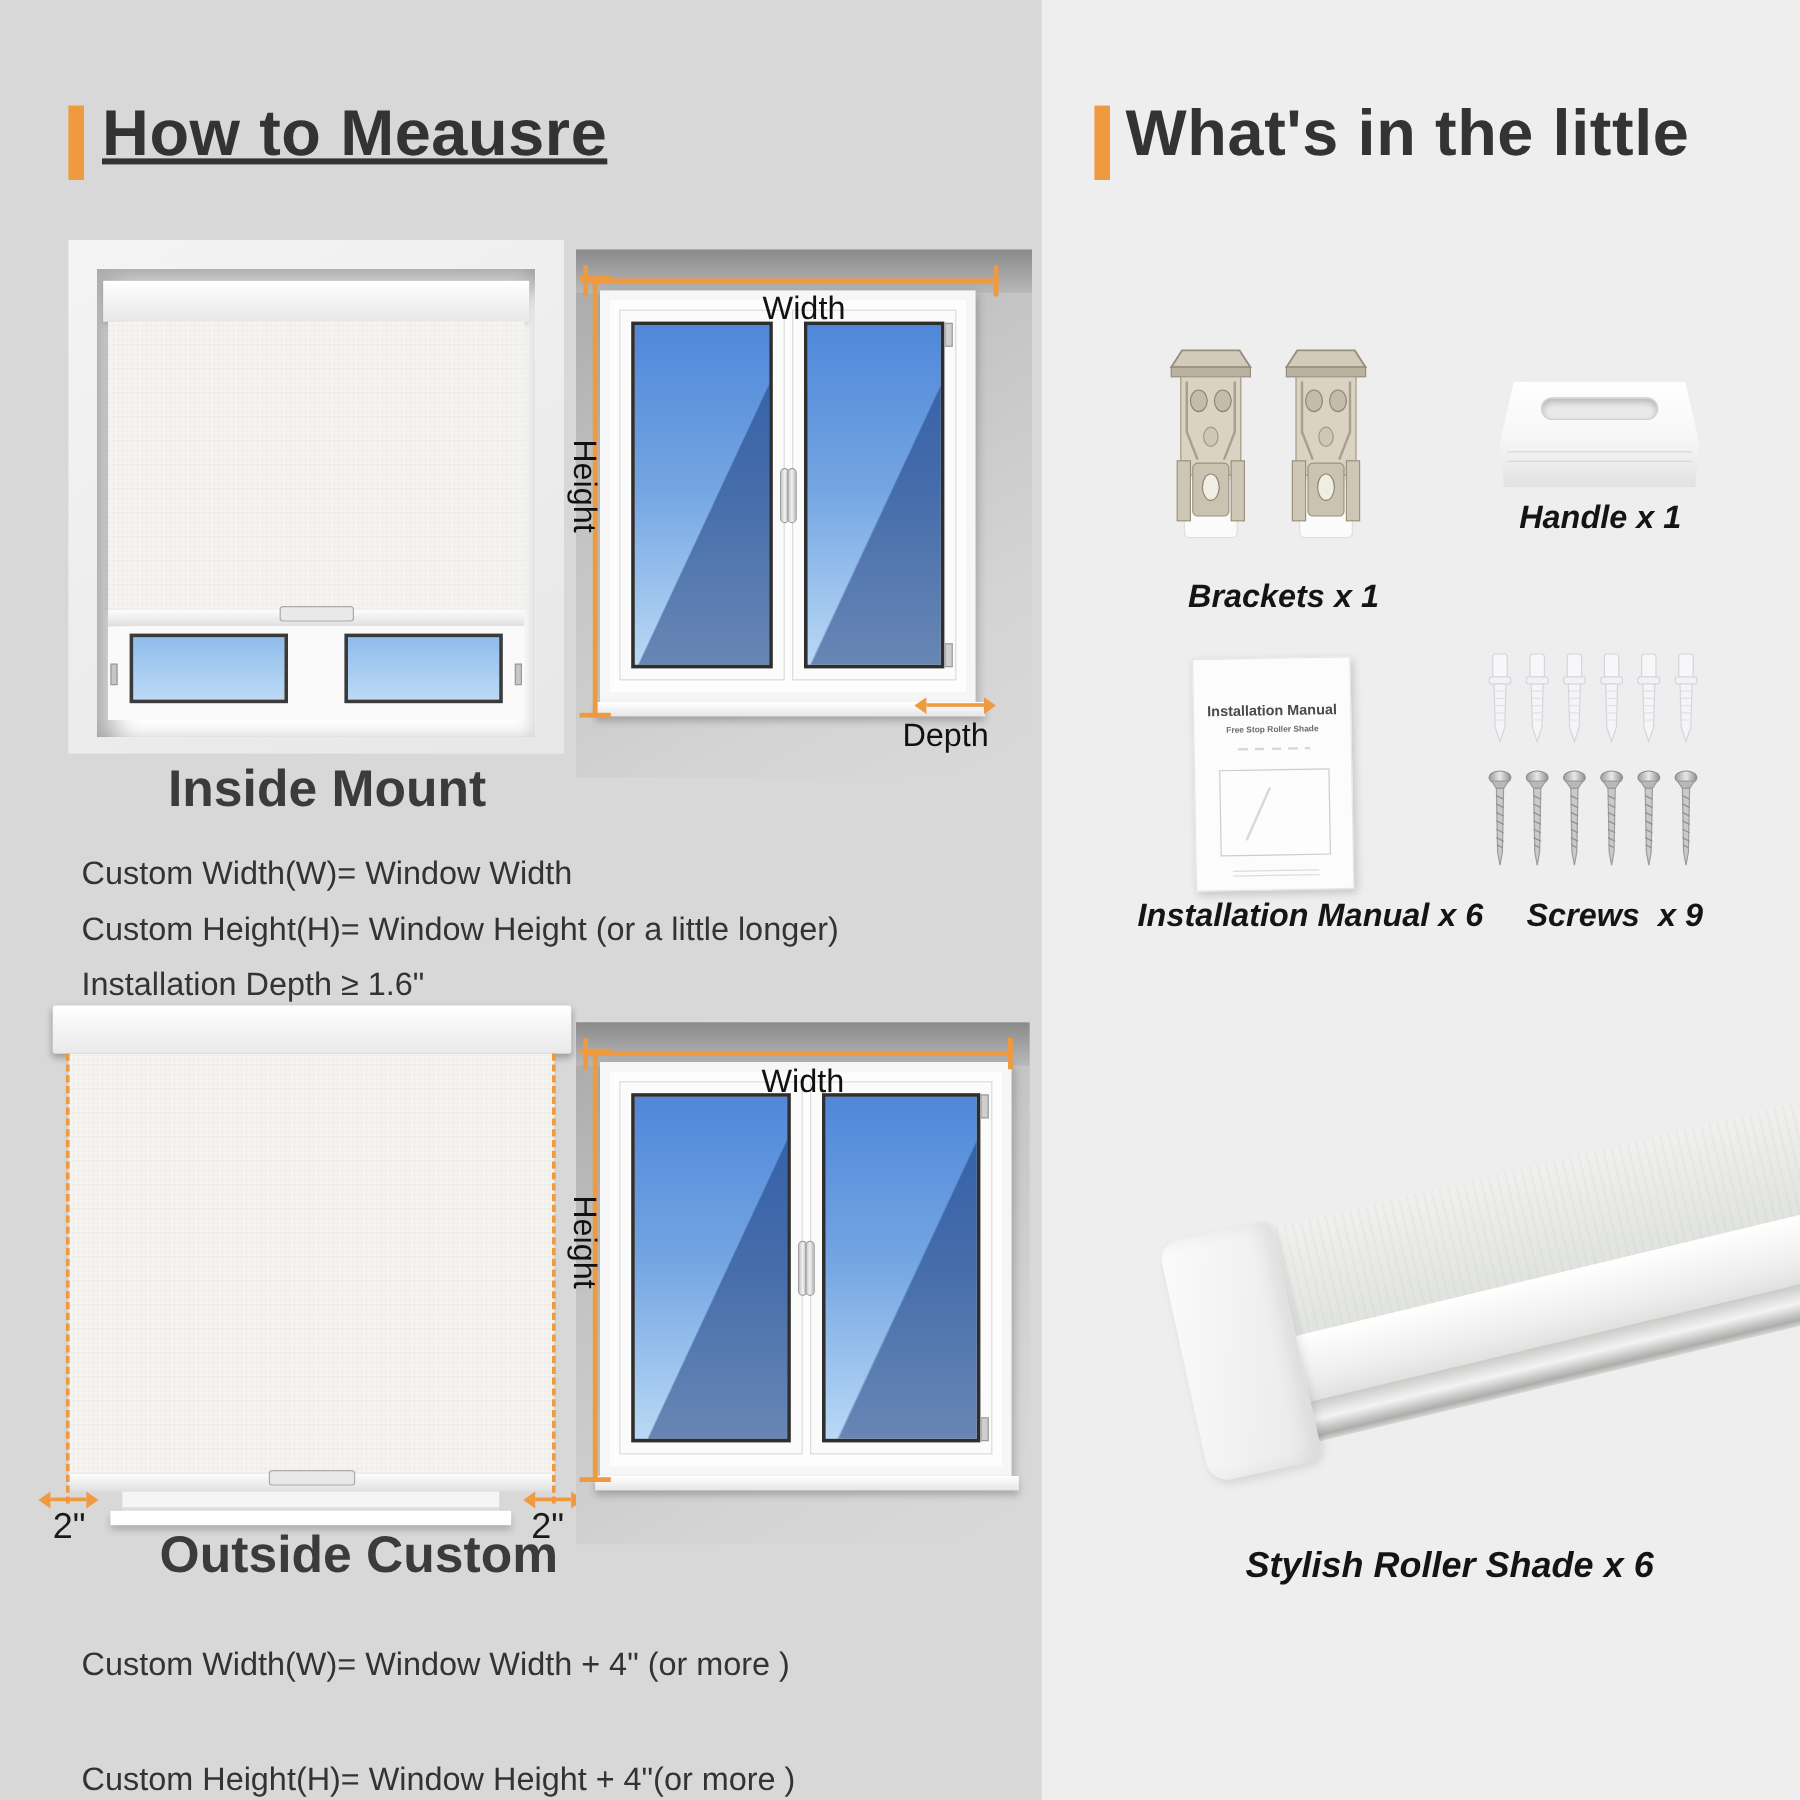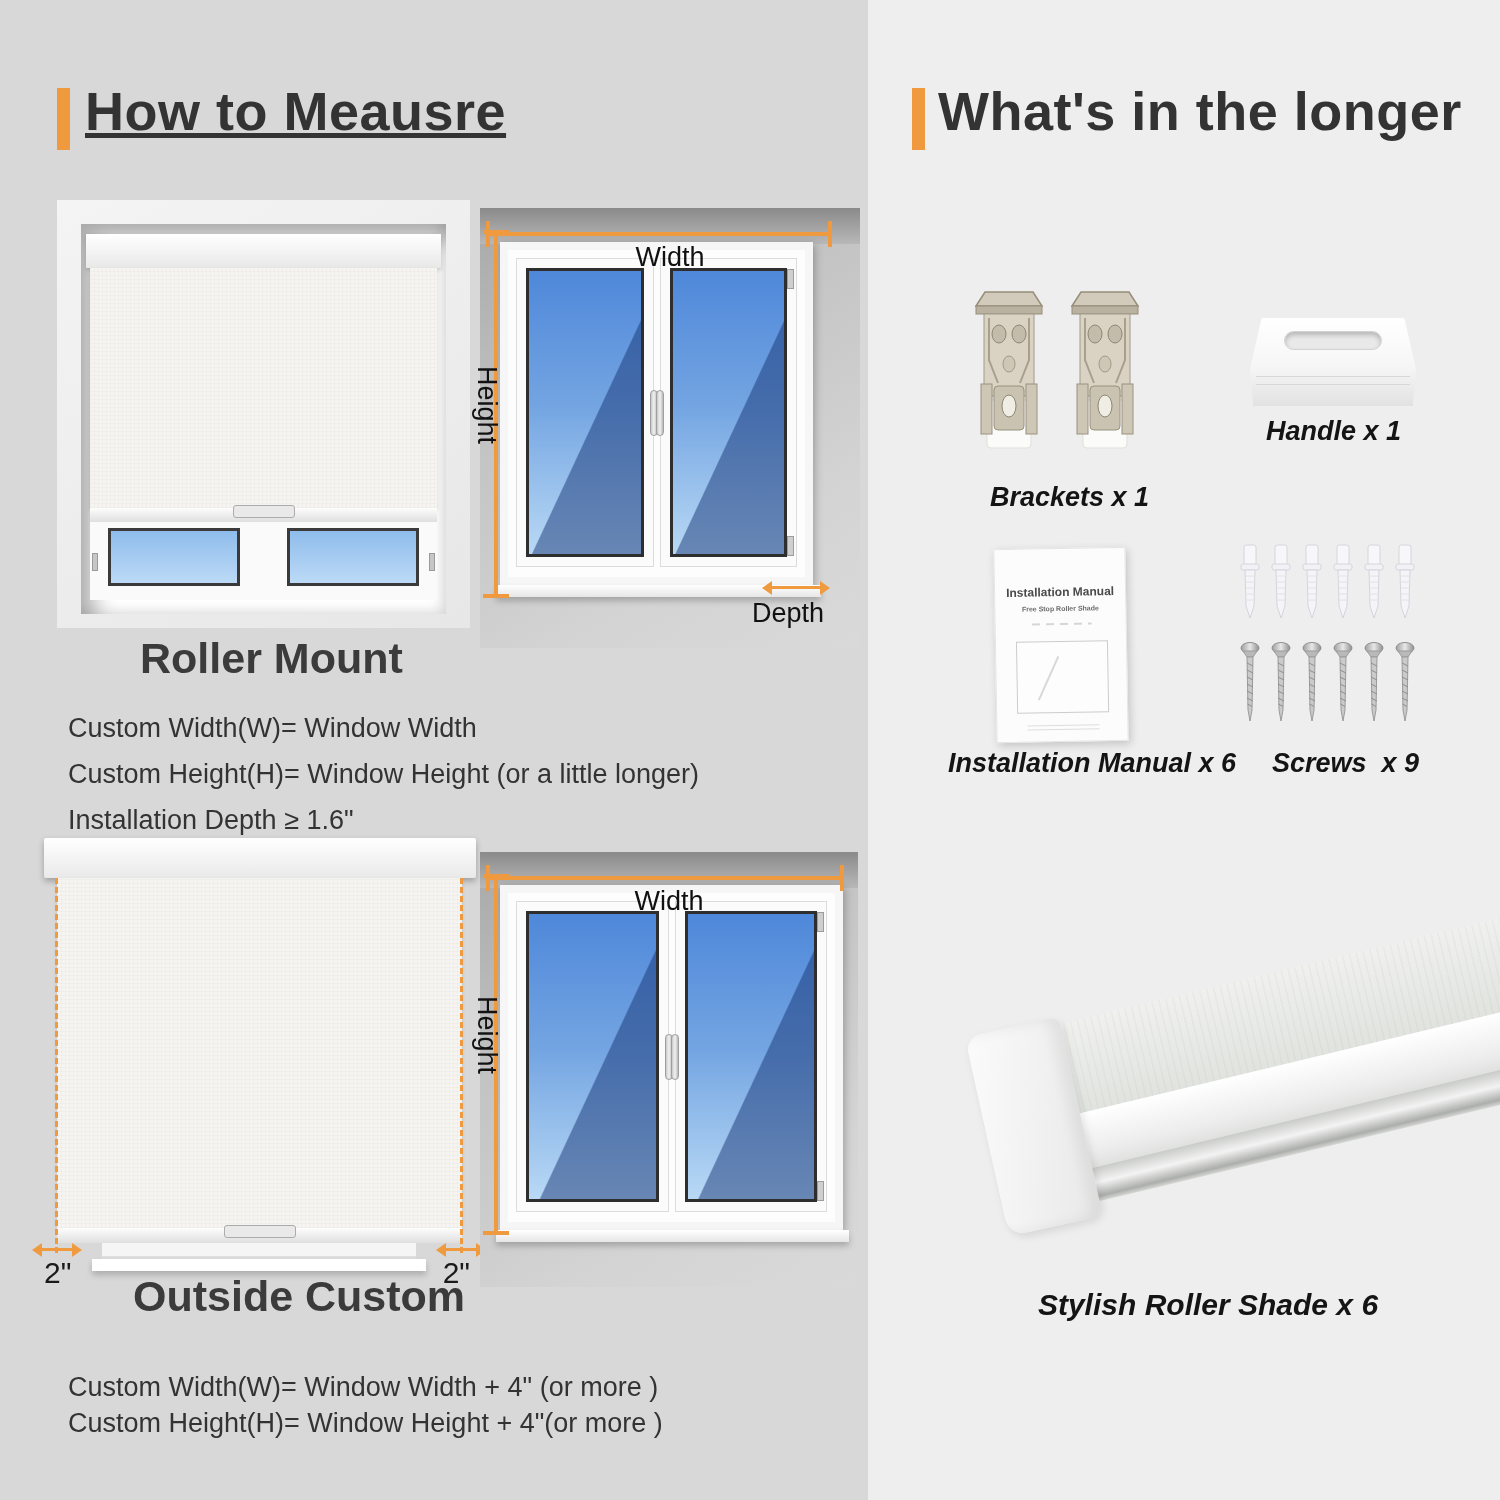--- a/index.html
+++ b/index.html
@@ -163,21 +163,21 @@
       </div>
       <div class="sill" style="left:16px; width:325px; top:377px;"></div>
       <div class="h-arrow" style="left:6px; right:28px; top:24px;"></div>
       <div class="m-label" style="top:34px; left:0; width:100%; text-align:center;">Width</div>
       <div class="v-arrow" style="left:14px; top:22px; bottom:50px;"></div>
       <div class="v-label-wrap" style="left:-53px; top:182px;">Height</div>
       <div class="dbl-arrow" style="left:292px; top:378px; width:48px;"></div>
       <div class="m-label" style="left:272px; top:390px;">Depth</div>
     </div>
 
-    <div class="mount-heading" style="left:140px; top:634px;">Roller Mount</div>
+    <div class="mount-heading" style="left:140px; top:634px;">Inside Mount</div>
     <div class="body-line" style="left:68px; top:759px;">Custom Height(H)= Window Height (or a little longer)</div>
     <div class="body-line" style="left:68px; top:713px;">Custom Width(W)= Window Width</div>
     <div class="body-line" style="left:68px; top:805px;">Installation Depth ≥ 1.6"</div>
 
     <div class="fig-outside" style="left:40px; top:838px; width:440px; height:455px;">
       <div class="fo-cassette"></div>
       <div class="fabric" style="left:17px; right:18px; top:40px; height:350px;"></div>
       <div class="bottom-bar" style="left:17px; right:18px; top:390px; height:15px;">
         <div class="pull-tab" style="width:72px;"></div>
       </div>
@@ -210,27 +210,27 @@
       </div>
       <div class="sill" style="left:16px; width:353px; top:378px;"></div>
       <div class="h-arrow" style="left:6px; right:14px; top:24px;"></div>
       <div class="m-label" style="top:34px; left:0; width:100%; text-align:center;">Width</div>
       <div class="v-arrow" style="left:14px; top:22px; bottom:52px;"></div>
       <div class="v-label-wrap" style="left:-53px; top:168px;">Height</div>
     </div>
 
     <div class="mount-heading" style="left:133px; top:1272px;">Outside Custom</div>
     <div class="body-line" style="left:68px; top:1372px;">Custom Width(W)= Window Width + 4" (or more )</div>
-    <div class="body-line" style="left:68px; top:1408px;">Custom Height(H)= Window Height + 4"(or more )</div>
+    <div class="body-line" style="left:68px; top:1468px;">Custom Height(H)= Window Height + 4"(or more )</div>
   </div>
 
   <div class="panel panel-right">
 
     <div class="sec-bar" style="left:44px; top:88px;"></div>
-    <div class="sec-title" style="left:70px; top:80px;">What's in the longer</div>
+    <div class="sec-title" style="left:70px; top:80px;">What's in the little</div>
 
     <svg style="position:absolute; left:106px; top:288px;" width="170" height="168" viewBox="0 0 170 168">
       <defs>
         <g id="bracket">
           <path d="M2,18 L11,4 L59,4 L68,18 Z" fill="#d2cbbb" stroke="#968e7b" stroke-width="1.5"></path>
           <rect x="2" y="18" width="66" height="8" fill="#bab2a1" stroke="#968e7b"></rect>
           <rect x="10" y="26" width="50" height="82" fill="#dad3c4" stroke="#a29a87"></rect>
           <rect x="13" y="112" width="44" height="48" rx="4" fill="#fbfbfa" stroke="#dfdfdc"></rect>
           <ellipse cx="25" cy="46" rx="7" ry="9" fill="#c3bcab" stroke="#8d8572"></ellipse>
           <ellipse cx="45" cy="46" rx="7" ry="9" fill="#c3bcab" stroke="#8d8572"></ellipse>

